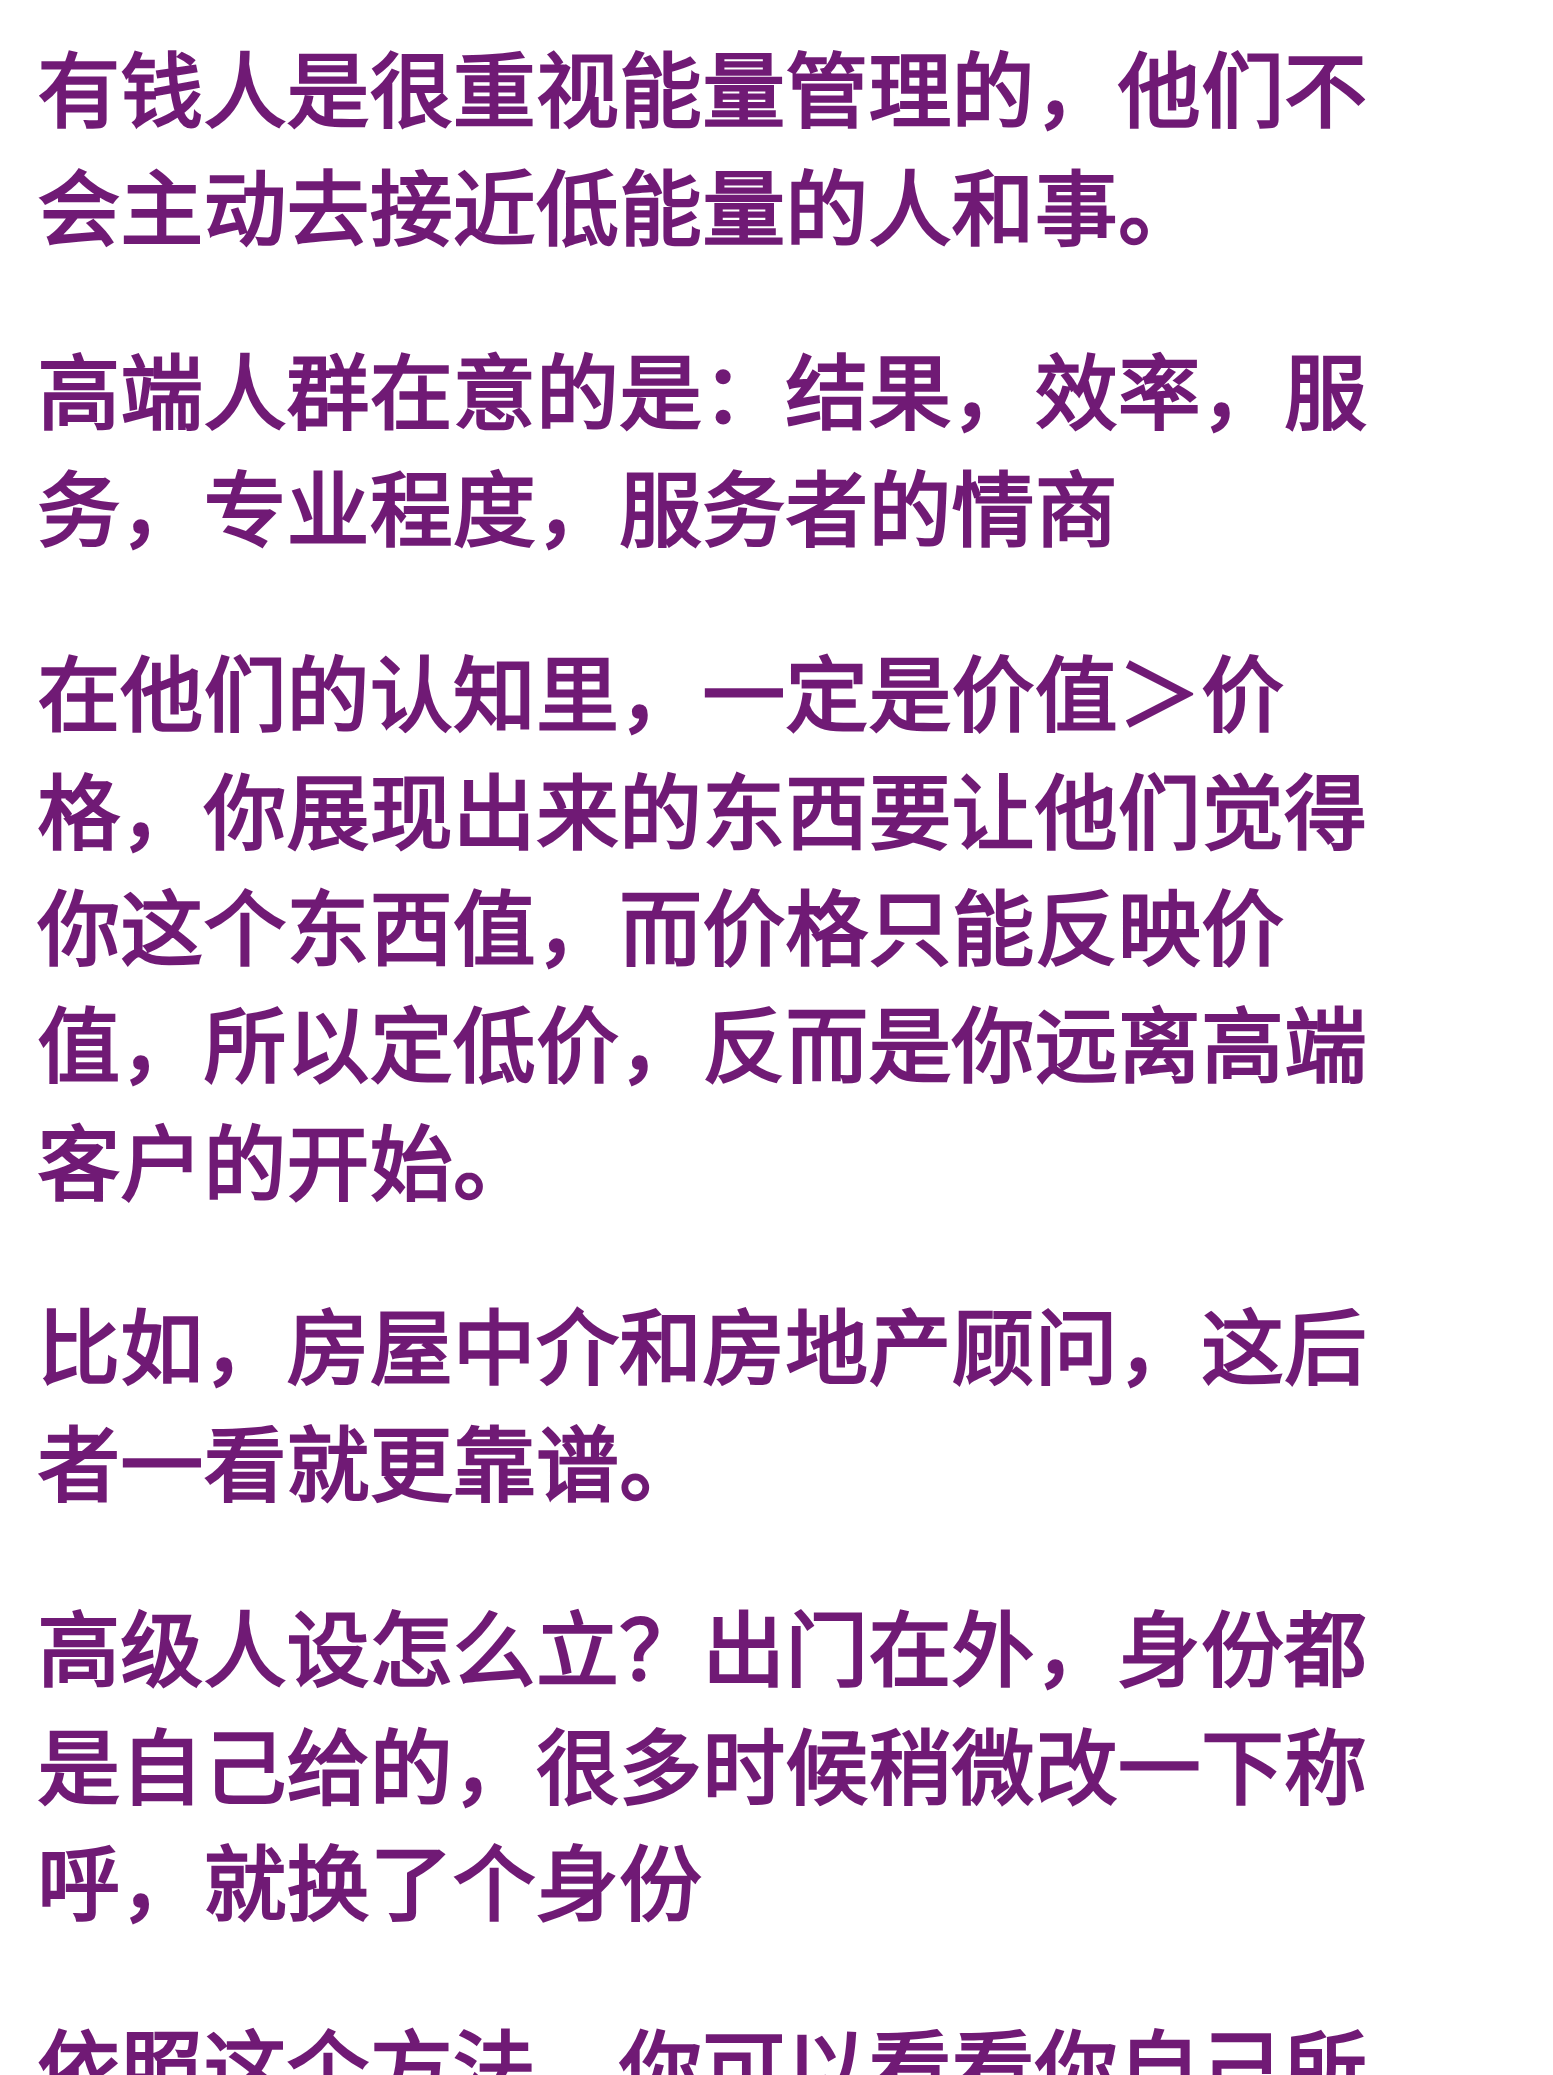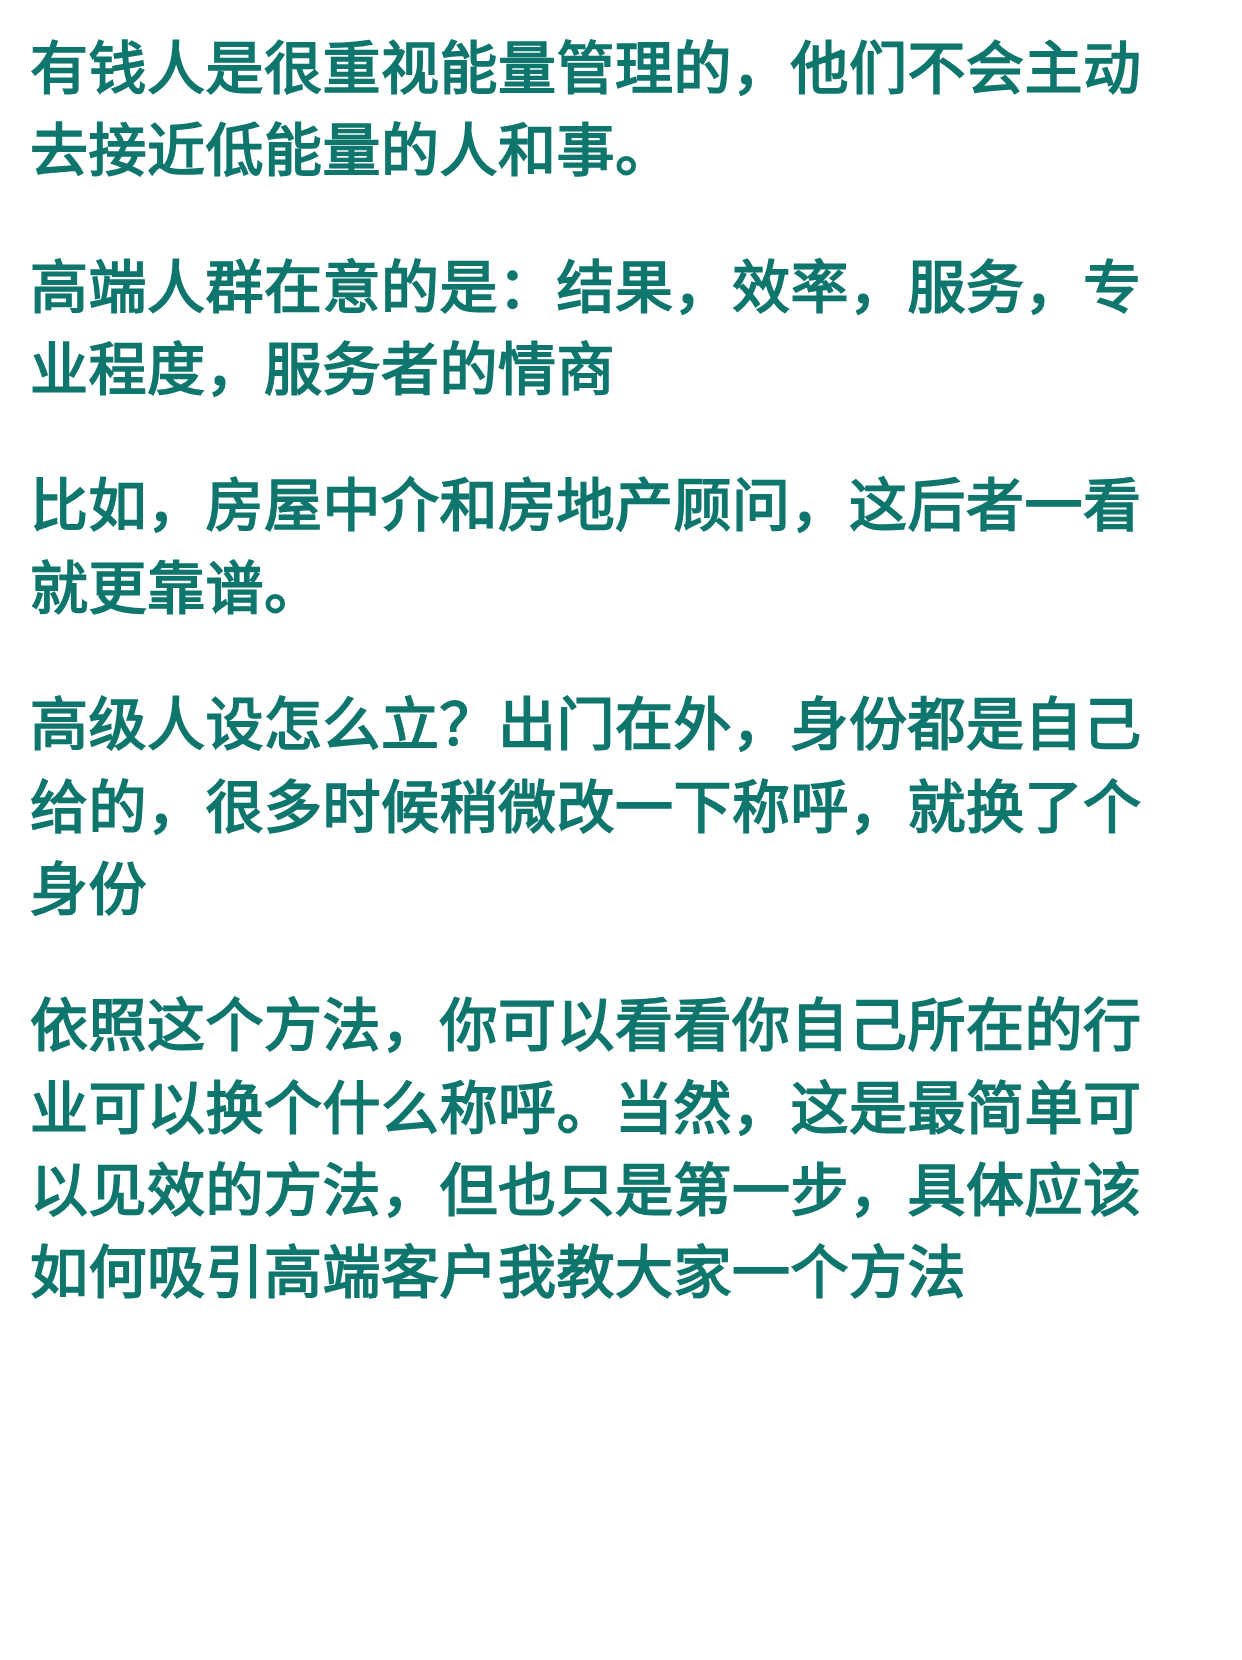--- a/index.html
+++ b/index.html
@@ -15,35 +15,36 @@
     -webkit-font-smoothing: antialiased;
   }
   .page {
     box-sizing: border-box;
     width: 1242px;
     min-height: 1660px;
     padding: 28px 96px 40px 30px;
     background: #ffffff;
   }
   .para {
-    font-size: 58px;
+    font-size: 66px;
     line-height: 1.42;
     letter-spacing: 0.5px;
     font-weight: 700;
     margin: 0 0 54px 0;
     text-align: left;
     word-break: break-word;
-    color: #0f766e;
+    color: #701a75;
   }
   .para:last-child {
     margin-bottom: 4px;
   }
 </style>
 </head>
 <body>
 
 <div class="page">
   <p class="para">有钱人是很重视能量管理的，他们不会主动去接近低能量的人和事。</p>
   <p class="para">高端人群在意的是：结果，效率，服务，专业程度，服务者的情商</p>
+  <p class="para">在他们的认知里，一定是价值＞价格，你展现出来的东西要让他们觉得你这个东西值，而价格只能反映价值，所以定低价，反而是你远离高端客户的开始。</p>
   <p class="para">比如，房屋中介和房地产顾问，这后者一看就更靠谱。</p>
   <p class="para">高级人设怎么立？出门在外，身份都是自己给的，很多时候稍微改一下称呼，就换了个身份</p>
   <p class="para">依照这个方法，你可以看看你自己所在的行业可以换个什么称呼。当然，这是最简单可以见效的方法，但也只是第一步，具体应该如何吸引高端客户我教大家一个方法</p>
 </div>
 
 </body></html>

